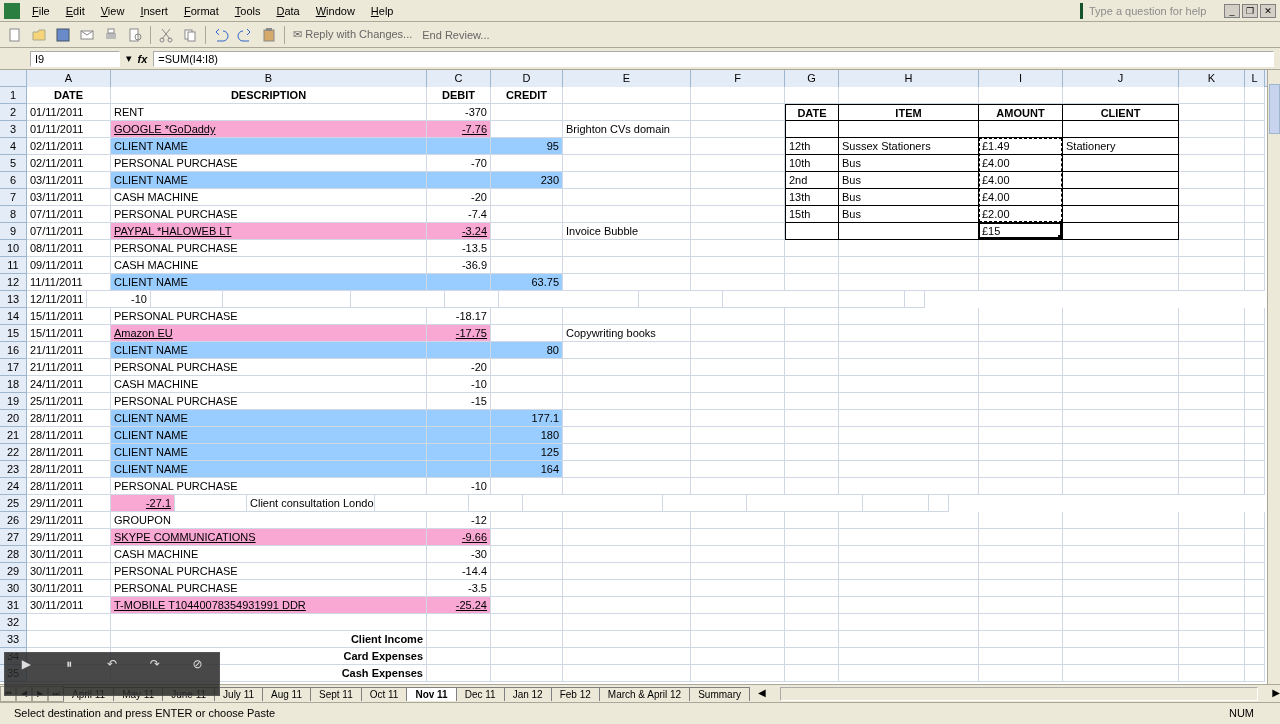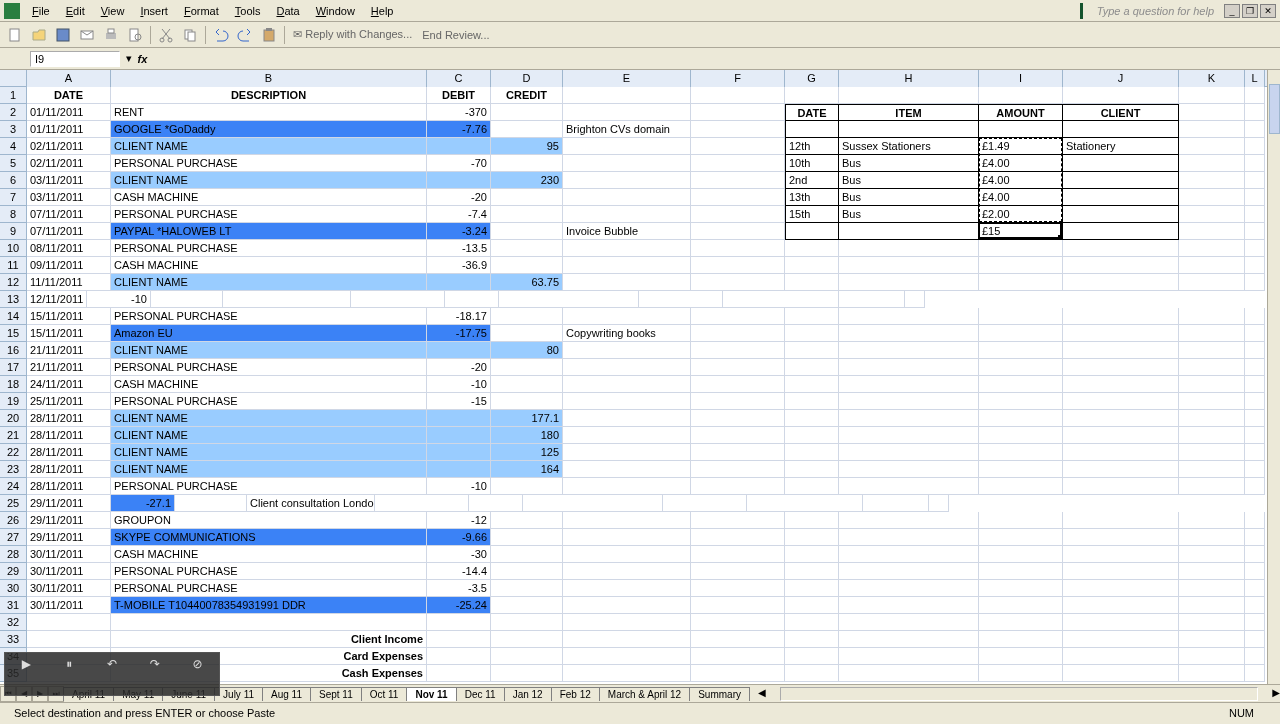--- a/index.html
+++ b/index.html
@@ -3,21 +3,21 @@
 <meta charset="utf-8">
 <style>
 * { margin: 0; padding: 0; box-sizing: border-box; font-family: Tahoma, Arial, sans-serif; }
 body { background: #ece9d8; font-size: 11px; overflow: hidden; width: 1280px; height: 724px; }
 
 
 .menubar { display: flex; align-items: center; height: 22px; background: #ece9d8; border-bottom: 1px solid #aca899; padding-left: 4px; }
 .app-icon { width: 16px; height: 16px; background: #2a7e3f; display: inline-block; margin-right: 4px; }
 .menu-item { padding: 2px 8px; cursor: default; }
 .menu-item u { text-decoration: underline; }
-.help-box { margin-left: auto; padding: 2px 6px; color: #8c8c8c; font-style: italic; width: 140px; border-left: 3px solid #14532d; text-align: right; }
+.help-box { margin-left: auto; padding: 2px 6px; color: #8c8c8c; width: 140px; border-left: 3px solid #14532d; }
 .win-controls { display: flex; gap: 2px; margin: 0 4px; }
 .win-btn { width: 16px; height: 14px; background: #d4d0c8; border: 1px solid #808080; font-size: 9px; text-align: center; line-height: 12px; cursor: default; }
 
 
 .toolbar { display: flex; align-items: center; height: 26px; background: #ece9d8; border-bottom: 1px solid #aca899; padding: 0 4px; gap: 2px; }
 .tb-btn { width: 22px; height: 22px; display: flex; align-items: center; justify-content: center; cursor: default; }
 .tb-sep { width: 1px; height: 18px; background: #aca899; margin: 0 2px; }
 .tb-text { padding: 2px 4px; color: #666; font-size: 11px; cursor: default; }
 
 
@@ -31,21 +31,21 @@
 .col-headers { display: flex; height: 17px; background: #e4ecf7; border-bottom: 1px solid #9eb6ce; position: absolute; top: 0; left: 0; right: 13px; }
 .corner { width: 27px; height: 17px; background: #e4ecf7; border-right: 1px solid #9eb6ce; border-bottom: 1px solid #9eb6ce; }
 .col-h { height: 17px; border-right: 1px solid #9eb6ce; text-align: center; line-height: 17px; background: #e4ecf7; font-size: 11px; }
 .rows { position: absolute; top: 17px; left: 0; right: 13px; bottom: 0; }
 .row { display: flex; height: 17px; }
 .row-h { width: 27px; background: #e4ecf7; border-right: 1px solid #9eb6ce; border-bottom: 1px solid #9eb6ce; text-align: center; font-size: 11px; line-height: 16px; }
 .cell { height: 17px; border-right: 1px solid #d0d7e5; border-bottom: 1px solid #d0d7e5; padding: 0 3px; line-height: 16px; font-size: 11px; overflow: hidden; white-space: nowrap; }
 .hdr { font-weight: bold; text-align: center; }
 .r { text-align: right; }
 .c { text-align: left; }
-.yellow { background: #3b82f6; }
+.yellow { background: #f9a8d4; text-decoration: underline; }
 .blue { background: #99ccff; }
 .bold { font-weight: bold; }
 
 
 .st { border-right: 1px solid #000 !important; border-bottom: 1px solid #000 !important; }
 .stl { border-left: 1px solid #000; }
 .stt { border-top: 1px solid #000; }
 
 
 .active-cell { position: absolute; border: 2px solid #000; pointer-events: none; }
@@ -161,20 +161,21 @@
     </div>
   <div class="tb-sep"></div>
   <span class="tb-text">✉ <span>Reply with Changes...</span></span>
   <span class="tb-text"><span>End Review...</span></span>
 </div>
 
 <div class="formula-bar">
   <div class="name-box">I9</div>
   <span>▾</span>
   <span class="fx-label">fx</span>
+  <div class="formula-input">=SUM(I4:I8)</div>
 </div>
 
 <div class="grid-area">
   <div class="col-headers" id="colheaders">
     <div class="corner"></div>
   <div class="col-h" style="width: 84px;">A</div>
       <div class="col-h" style="width: 316px;">B</div>
       <div class="col-h" style="width: 64px;">C</div>
       <div class="col-h" style="width: 72px;">D</div>
       <div class="col-h" style="width: 128px;">E</div>

